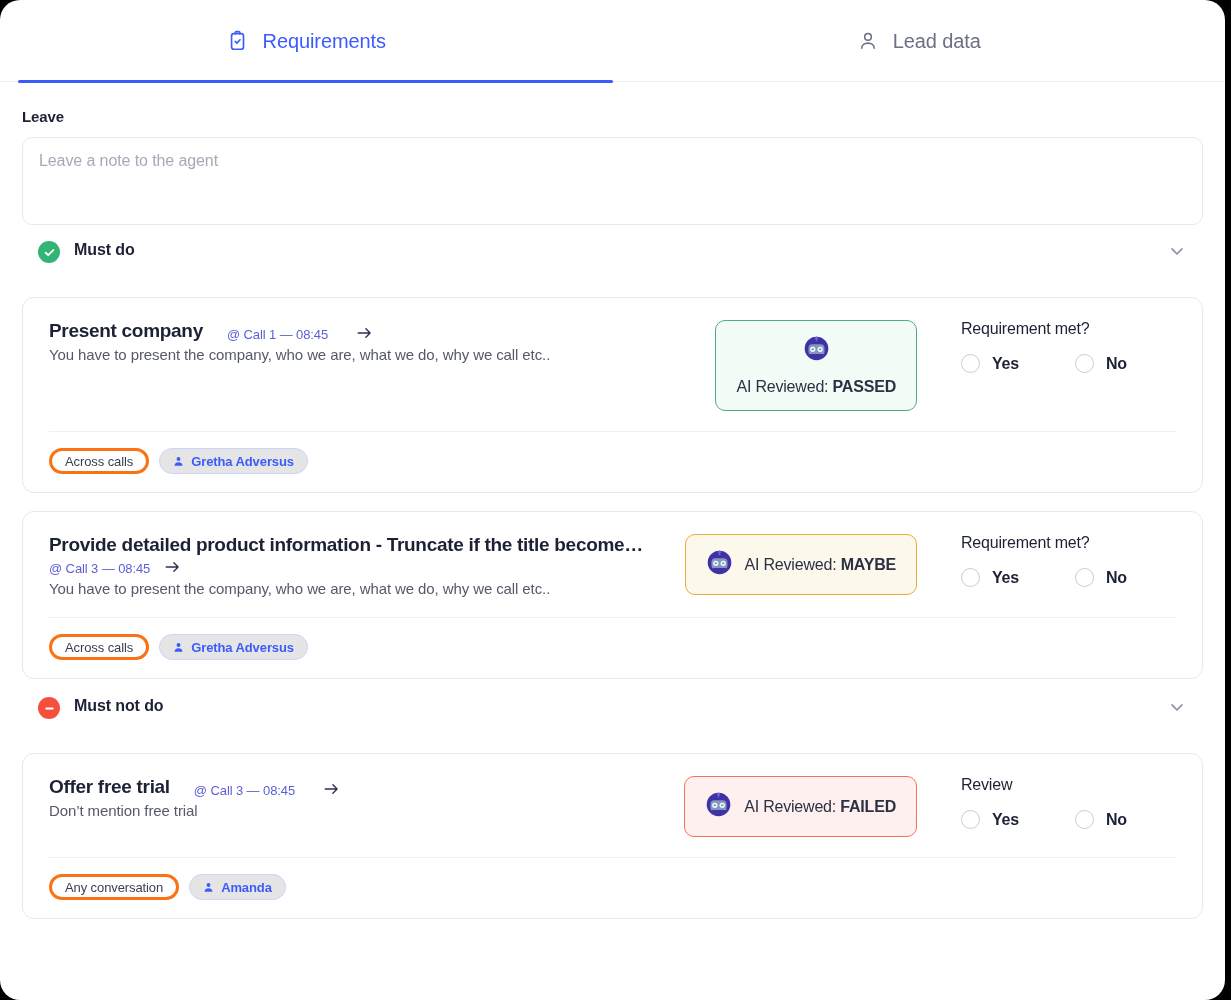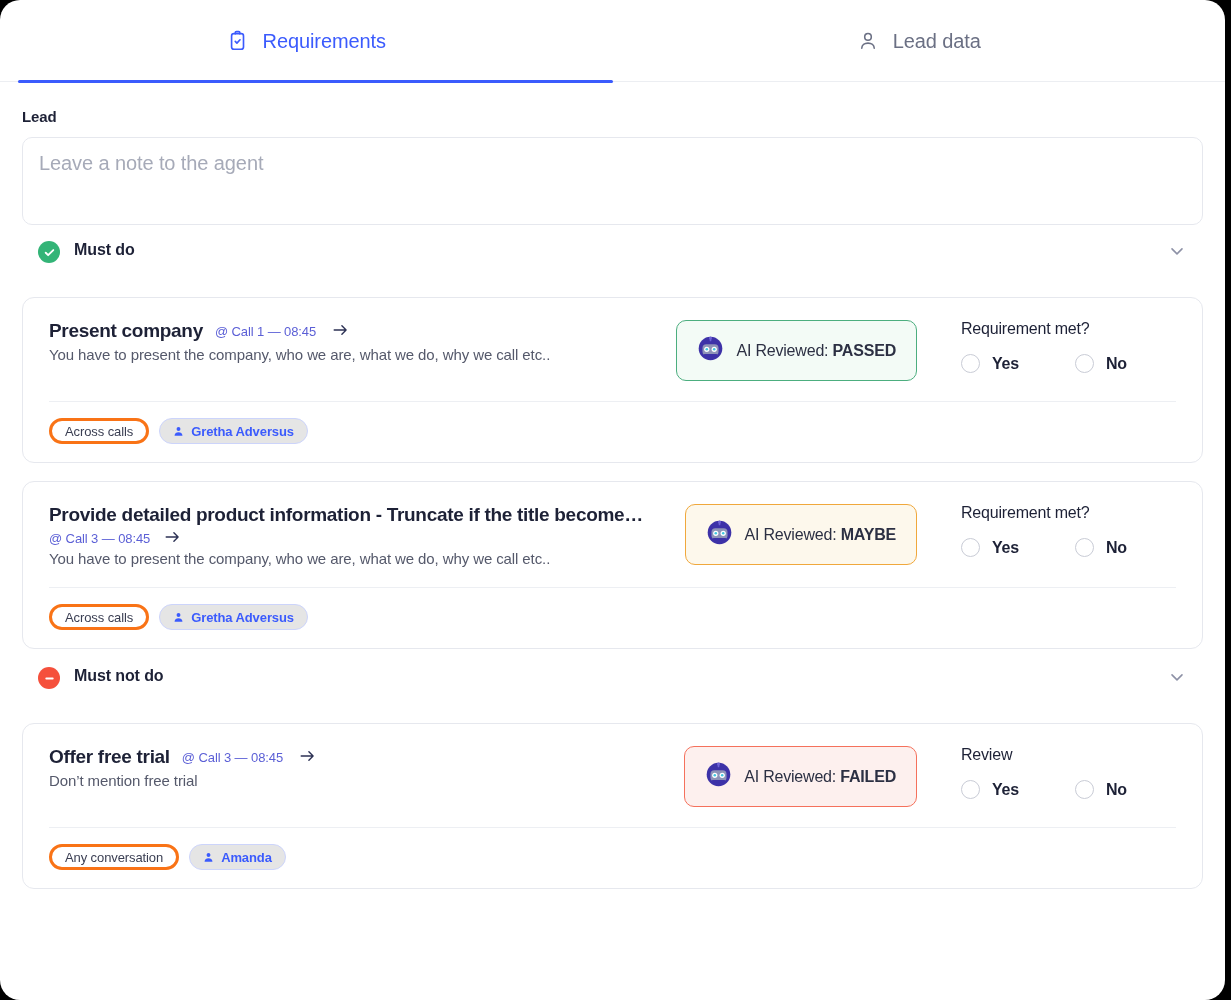--- a/index.html
+++ b/index.html
@@ -60,21 +60,21 @@
     letter-spacing: -0.1px;
     margin-bottom: 12px;
   }
   .note-box {
     height: 88px;
     border: 1px solid #e6e8ee;
     border-radius: 10px;
     padding: 14px 16px;
   }
   .note-placeholder {
-    font-size: 20px;
+    font-size: 16px;
     color: #a6aab8;
     letter-spacing: -0.1px;
   }
 
   
   .section-head {
     display: flex;
     align-items: flex-start;
     padding: 0 38px;
     height: 56px;
@@ -102,23 +102,23 @@
   .card {
     margin: 0 22px 18px 22px;
     border: 1px solid #e6e8ee;
     border-radius: 12px;
     padding: 22px 26px 18px 26px;
   }
   .card-top { display: flex; align-items: flex-start; }
   .card-main { flex: 1 1 auto; min-width: 0; padding-right: 10px; }
   .req-title-row {
     display: flex;
-    align-items: center;
+    align-items: flex-end;
     flex-wrap: wrap;
-    gap: 12px;
+    gap: 24px;
   }
   .req-title {
     font-size: 19px;
     font-weight: bold;
     color: #1d2136;
     letter-spacing: -0.3px;
     white-space: nowrap;
   }
   .req-ref {
     font-size: 13px;
@@ -144,21 +144,21 @@
   
   .ai-badge {
     flex: 0 0 auto;
     display: flex;
     align-items: center;
     gap: 12px;
     border-radius: 10px;
     padding: 14px 20px;
     margin-right: 44px;
   }
-  .ai-badge.passed { border: 1.5px solid #4cae7f; background: #f3fbf6; }
+  .ai-badge.passed { border: 1.5px solid #4cae7f; background: #f3fbf6; flex-direction: column; }
   .ai-badge.maybe  { border: 1.5px solid #f0a83c; background: #fdf8ec; }
   .ai-badge.failed { border: 1.5px solid #f5715c; background: #fdf0ee; }
   .ai-text {
     font-size: 16px;
     color: #2c3043;
     letter-spacing: -0.2px;
     white-space: nowrap;
   }
   .ai-text b { font-weight: bold; }
 
@@ -227,21 +227,21 @@
         <svg width="22" height="22" viewBox="0 0 24 24" fill="none" stroke="#6b7084" stroke-width="1.7" stroke-linecap="round" stroke-linejoin="round">
           <circle cx="12" cy="7.5" r="3.6"></circle>
           <path d="M5.2 20c0-3.6 3.1-5.7 6.8-5.7s6.8 2.1 6.8 5.7"></path>
         </svg>
       </span>
       <span class="tab-label">Lead data</span>
     </div>
   </div>
 
   <div class="note-wrap">
-    <div class="note-label">Lead</div>
+    <div class="note-label">Leave</div>
     <div class="note-box">
       <span class="note-placeholder">Leave a note to the agent</span>
     </div>
   </div>
 
   <div class="section-head">
     <span class="sec-icon ok">
       <svg width="13" height="13" viewBox="0 0 24 24" fill="none" stroke="#ffffff" stroke-width="3.4" stroke-linecap="round" stroke-linejoin="round">
         <path d="M5 12.5l4.5 4.5L19 7.5"></path>
       </svg>

